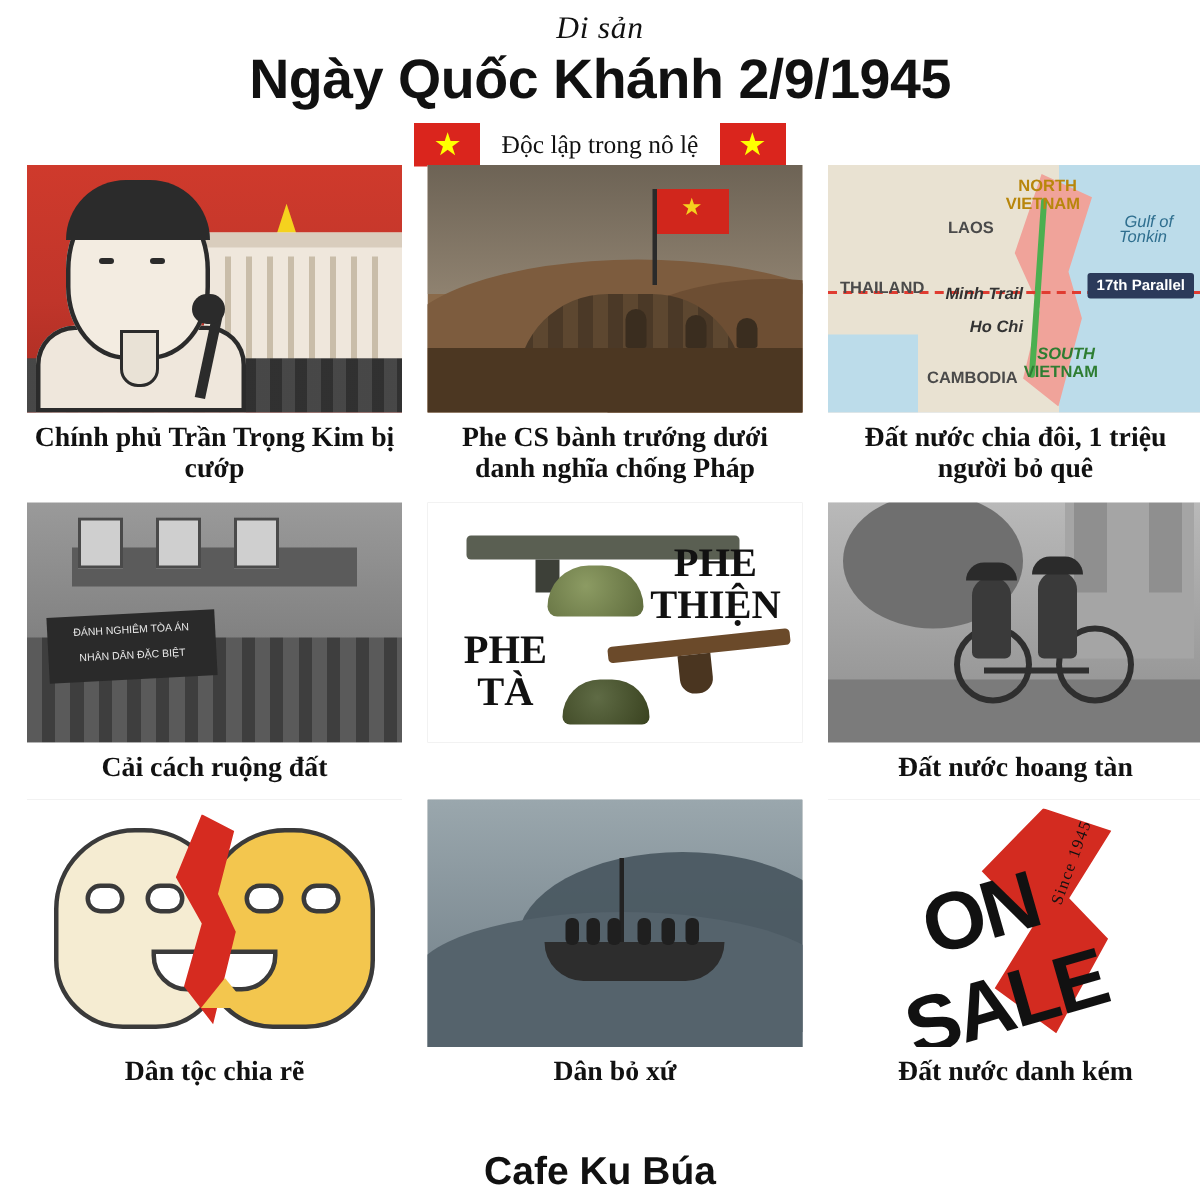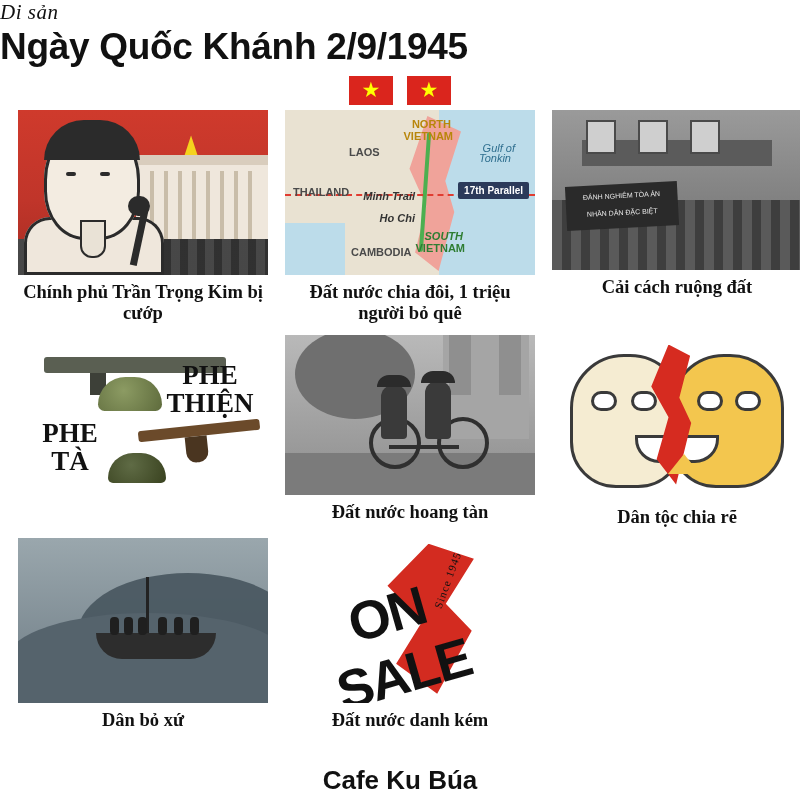--- a/index.html
+++ b/index.html
@@ -5,21 +5,21 @@
   html,body{margin:0;padding:0;}
   body{
     width:800px;height:800px;
     background:#ffffff;
     font-family:"Liberation Serif", serif;
     overflow:hidden;
   }
   .page{position:relative;width:800px;height:800px;}
 
   
-  .header{text-align:left;}
+  .header{text-align:center;padding-top:6px;}
   .subtitle-top{
     font-style:italic;font-size:21px;color:#111;letter-spacing:.5px;
   }
   .main-title{
     font-family:"Liberation Sans", sans-serif;
     font-weight:bold;font-size:37px;color:#111;
     margin-top:1px;letter-spacing:-.3px;
   }
   .flag-row{
     display:flex;align-items:center;justify-content:center;
@@ -172,21 +172,21 @@
     position:absolute;right:6px;top:72px;background:#2b3a5a;color:#fff;
     font-family:"Liberation Sans", sans-serif;font-size:10px;font-weight:bold;
     padding:3px 6px;border-radius:2px;
   }
   .art-map .lbl{
     position:absolute;font-family:"Liberation Sans", sans-serif;font-size:11px;
     font-weight:bold;color:#4a4a4a;
   }
   .art-map .lbl.north{right:84px;top:8px;color:#b8860b;}
   .art-map .lbl.vietnam{right:82px;top:20px;color:#b8860b;}
-  .art-map .lbl.laos{left:64px;top:36px;}
+  .art-map .lbl.laos{left:80px;top:36px;}
   .art-map .lbl.thai{left:8px;top:76px;}
   .art-map .lbl.cam{left:66px;top:136px;}
   .art-map .lbl.south{right:72px;top:120px;color:#2e7d32;font-style:italic;}
   .art-map .lbl.south2{right:70px;top:132px;color:#2e7d32;}
   .art-map .lbl.gulf{right:20px;top:32px;font-style:italic;color:#2f6f8f;font-weight:normal;}
   .art-map .lbl.gulf2{right:24px;top:42px;font-style:italic;color:#2f6f8f;font-weight:normal;}
   .art-map .lbl.hcm{right:120px;top:70px;font-style:italic;color:#333;margin-top:32px;}
   .art-map .lbl.hcm2{right:120px;top:80px;font-style:italic;color:#333;}
 
   
@@ -348,20 +348,21 @@
 
 <div class="page">
 
   <div class="header">
     <div class="subtitle-top">Di sản</div>
     <div class="main-title">Ngày Quốc Khánh 2/9/1945</div>
     <div class="flag-row">
       <div class="flag">
         <span class="star">★</span>
       </div>
+      <div class="flag-caption">Độc lập trong nô lệ</div>
       <div class="flag">
         <span class="star">★</span>
       </div>
     </div>
   </div>
 
   <div class="grid">
 
     <div class="cell row1">
       <div class="thumb">
@@ -377,20 +378,37 @@
           <div class="eye l"></div>
             <div class="eye r"></div>
           <div class="beard"></div>
           <div class="mic"></div>
             <div class="mic-head"></div>
         </div>
       </div>
       <div class="cap">Chính phủ Trần Trọng Kim bị cướp</div>
     </div>
 
+    <div class="cell row1">
+      <div class="thumb">
+        <div class="art-trench">
+          <div class="sky"></div>
+            <div class="hill"></div>
+            <div class="hill2"></div>
+          <div class="bunker"></div>
+            <div class="ground"></div>
+          <div class="flagpole"></div>
+          <div class="flag2"></div>
+          <div class="sold s1"></div>
+            <div class="sold s2"></div>
+            <div class="sold s3"></div>
+        </div>
+      </div>
+      <div class="cap">Phe CS bành trướng dưới danh nghĩa chống Pháp</div>
+    </div>
 
     <div class="cell row1">
       <div class="thumb">
         <div class="art-map">
           <div class="land"></div>
             <div class="sea"></div>
             <div class="sea2"></div>
           <div class="vn"></div>
             <div class="trail"></div>
           <div class="parallel"></div>

